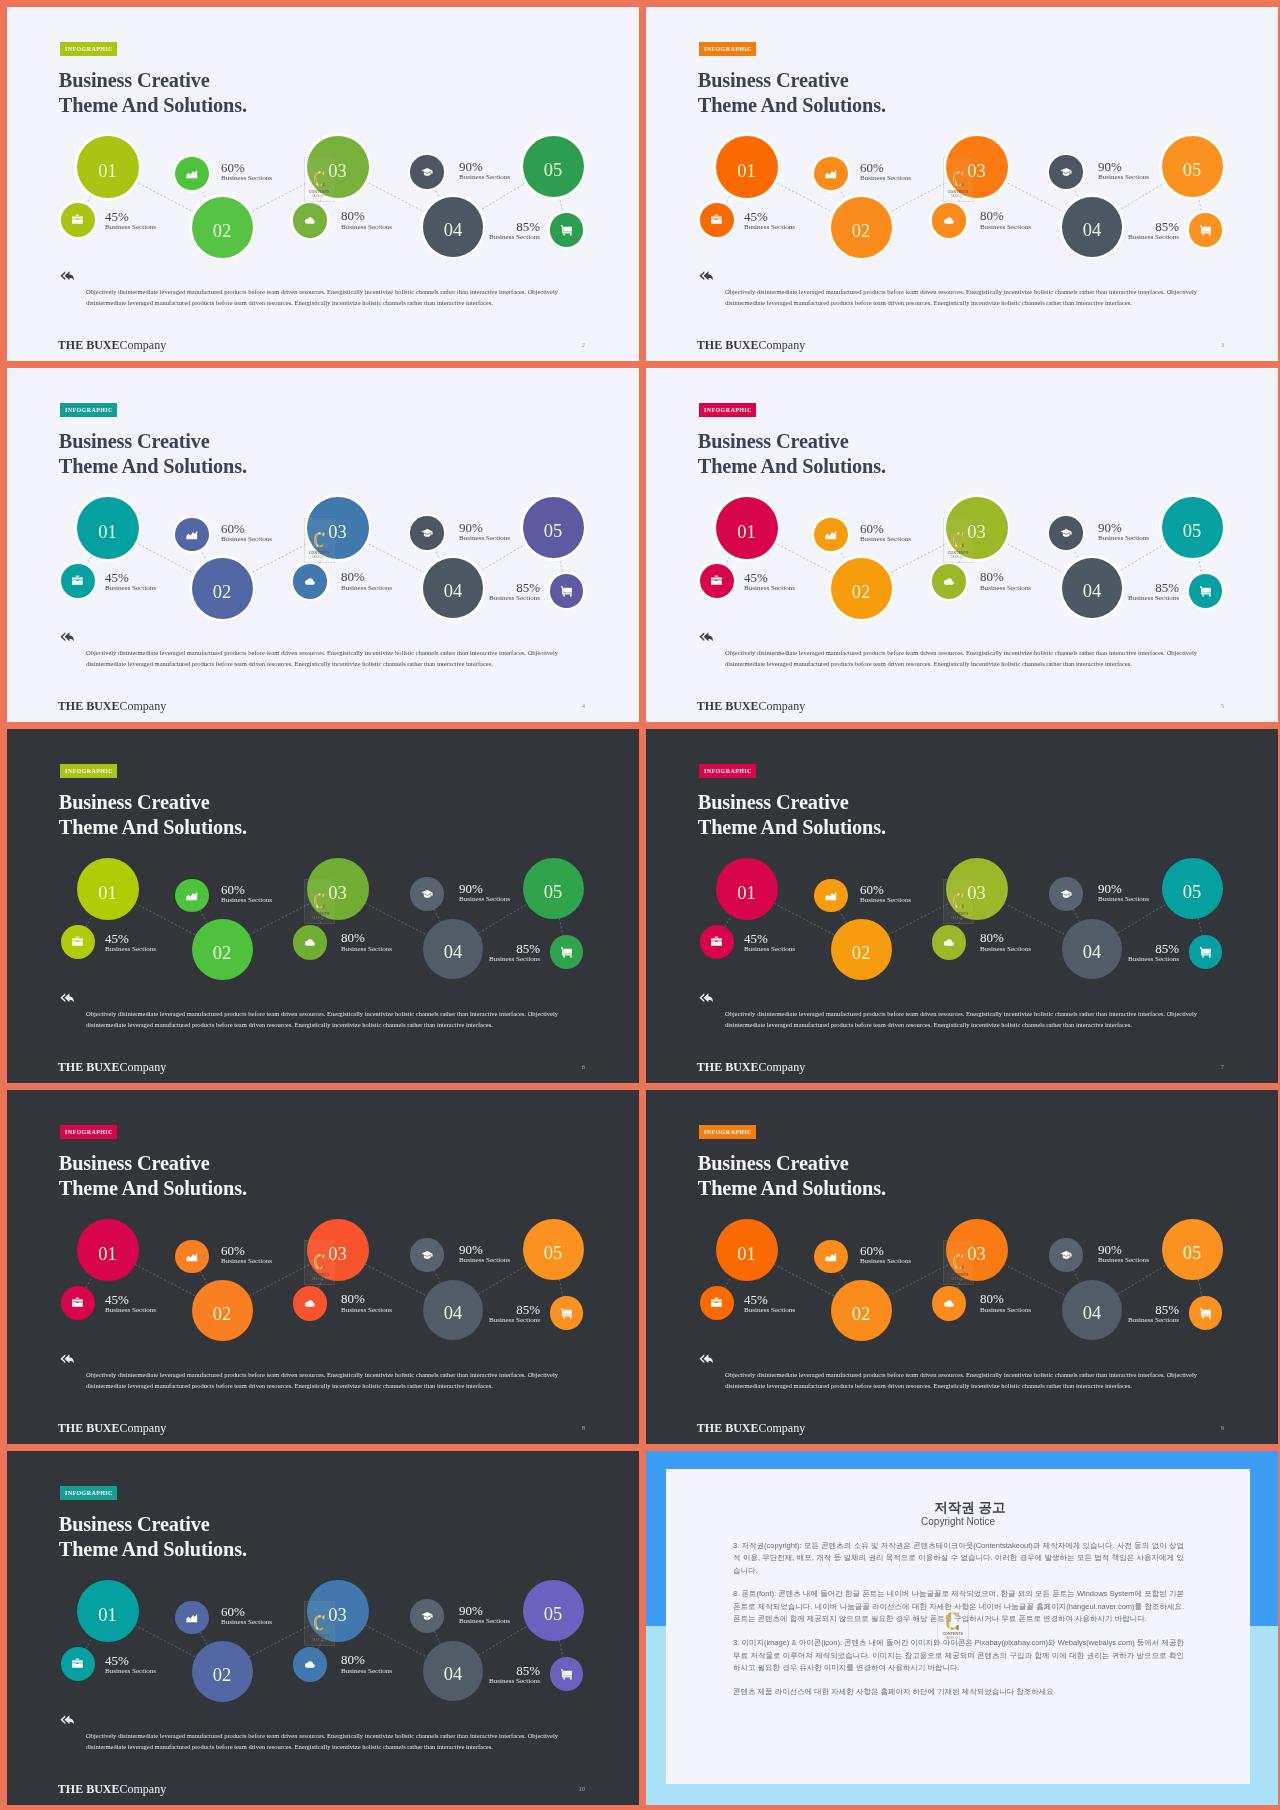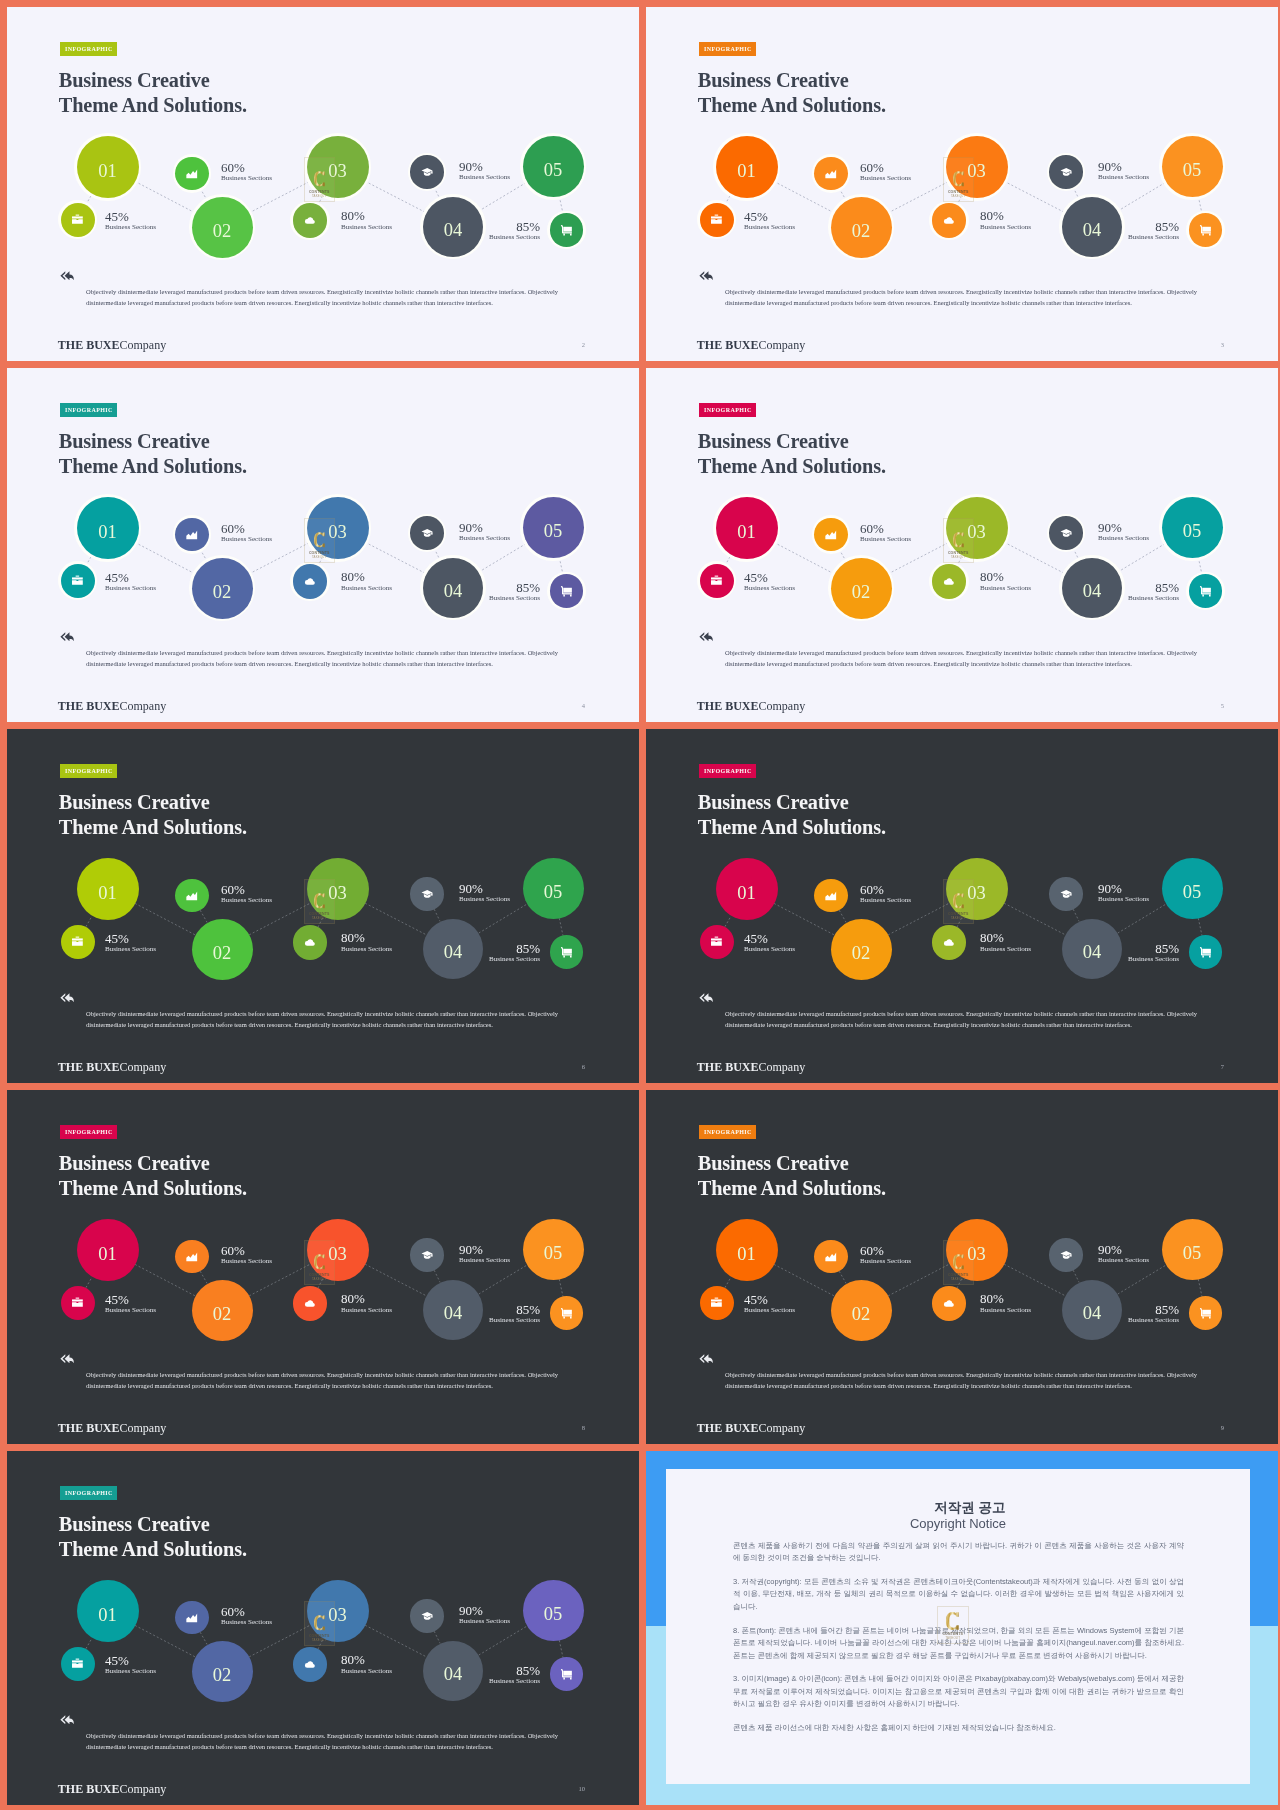--- a/index.html
+++ b/index.html
@@ -69,21 +69,21 @@
   .wm.cwm .wmt1{top:26.5px;}
   .wm.cwm .wmt2{top:31px;}
 
   
   .cslide{position:absolute;width:632px;height:354px;overflow:hidden;background:#3d9cf3;}
   .cslide .bluebot{position:absolute;left:0;top:174.7px;width:632px;height:179.3px;background:#a9e1f8;}
   .cpanel{position:absolute;left:20px;top:17.7px;width:584px;height:315px;background:#f4f4fc;}
   .ctitle{position:absolute;left:0;top:32px;width:584px;text-align:center;
           font-size:13.5px;line-height:1;font-weight:bold;color:#3d4453;padding-left:24px;}
   .csub{position:absolute;left:0;top:48px;width:584px;text-align:center;
-        font-size:13px;line-height:1;color:#4d5466;}
+        font-size:10px;line-height:1;color:#4d5466;}
   .cbody{position:absolute;left:67px;top:71px;width:451px;
          font-size:7.5px;line-height:12.4px;color:#636b7c;text-align:justify;}
   .cbody p{margin:0 0 11.5px 0;}
 </style>
 <style>body{background:#ed7458}.slide.light{background:#f4f4fc}.slide.dark{background:#32363a}.cslide{background:#3d9cf3}.cslide .bluebot{background:#a9e1f8}.cpanel{background:#f4f4fc}.slide.light .title{color:#3c4350}.slide.dark .title{color:#f4f4f6}.badge{color:#fcfcf8}.bigc{color:#e9f8d8}</style></head>
 <body>
 
 <div class="grid">
     <div class="slide light" style="left:7px;top:7px">
       <div class="badge" style="left:53px;top:34.7px;width:57.4px;height:14px;background:#a9c412">INFOGRAPHIC</div>
@@ -1105,21 +1105,20 @@
       <div class="body" style="left:79px;top:279px;width:472px">Objectively disintermediate leveraged manufactured products before team  driven resources. Energistically incentivize holistic channels rather than interactive interfaces. Objectively disintermediate leveraged manufactured products before team driven resources. Energistically incentivize holistic channels rather than interactive interfaces.</div>
       <div class="foot" style="left:50.8px;top:332.3px"><b>THE BUXE</b><span>Company</span></div>
       <div class="pgnum">10</div>
     </div>
     <div class="cslide" style="left:646px;top:1451px">
       <div class="bluebot"></div>
       <div class="cpanel">
         <div class="ctitle">저작권 공고</div>
         <div class="csub">Copyright Notice</div>
         <div class="cbody">
-          <p>콘텐츠 제품을 사용하기 전에 다음의 약관을 주의깊게 살펴 읽어 주시기 바랍니다. 귀하가 이 콘텐츠 제품을 사용하는 것은 사용자 계약에 동의한 것이며 조건을 승낙하는 것입니다.</p>
           <p>3. 저작권(copyright): 모든 콘텐츠의 소유 및 저작권은 콘텐츠테이크아웃(Contentstakeout)과 제작자에게 있습니다. 사전 동의 없이 상업적 이용, 무단전재, 배포, 개작 등 일체의 권리 목적으로 이용하실 수 없습니다. 이러한 경우에 발생하는 모든 법적 책임은 사용자에게 있습니다.</p>
           <p>8. 폰트(font): 콘텐츠 내에 들어간 한글 폰트는 네이버 나눔글꼴로 제작되었으며, 한글 외의 모든 폰트는 Windows System에 포함된 기본 폰트로 제작되었습니다. 네이버 나눔글꼴 라이선스에 대한 자세한 사항은 네이버 나눔글꼴 홈페이지(hangeul.naver.com)를 참조하세요. 폰트는 콘텐츠에 함께 제공되지 않으므로 필요한 경우 해당 폰트를 구입하시거나 무료 폰트로 변경하여 사용하시기 바랍니다.</p>
           <p>3. 이미지(image) &amp; 아이콘(icon): 콘텐츠 내에 들어간 이미지와 아이콘은 Pixabay(pixabay.com)와 Webalys(webalys.com) 등에서 제공한 무료 저작물로 이루어져 제작되었습니다. 이미지는 참고용으로 제공되며 콘텐츠의 구입과 함께 이에 대한 권리는 귀하가 받으므로 확인하시고 필요한 경우 유사한 이미지를 변경하여 사용하시기 바랍니다.</p>
           <p>콘텐츠 제품 라이선스에 대한 자세한 사항은 홈페이지 하단에 기재된 제작되었습니다 참조하세요.</p>
         </div>
       </div>
       <div class="wm cwm" style="left:291px;top:155px;width:31.5px;height:38px">
         <div class="wmbox"></div>
         <div class="wmC"><svg width="11" height="21.6" viewBox="0 0 34 46">
             <defs>

